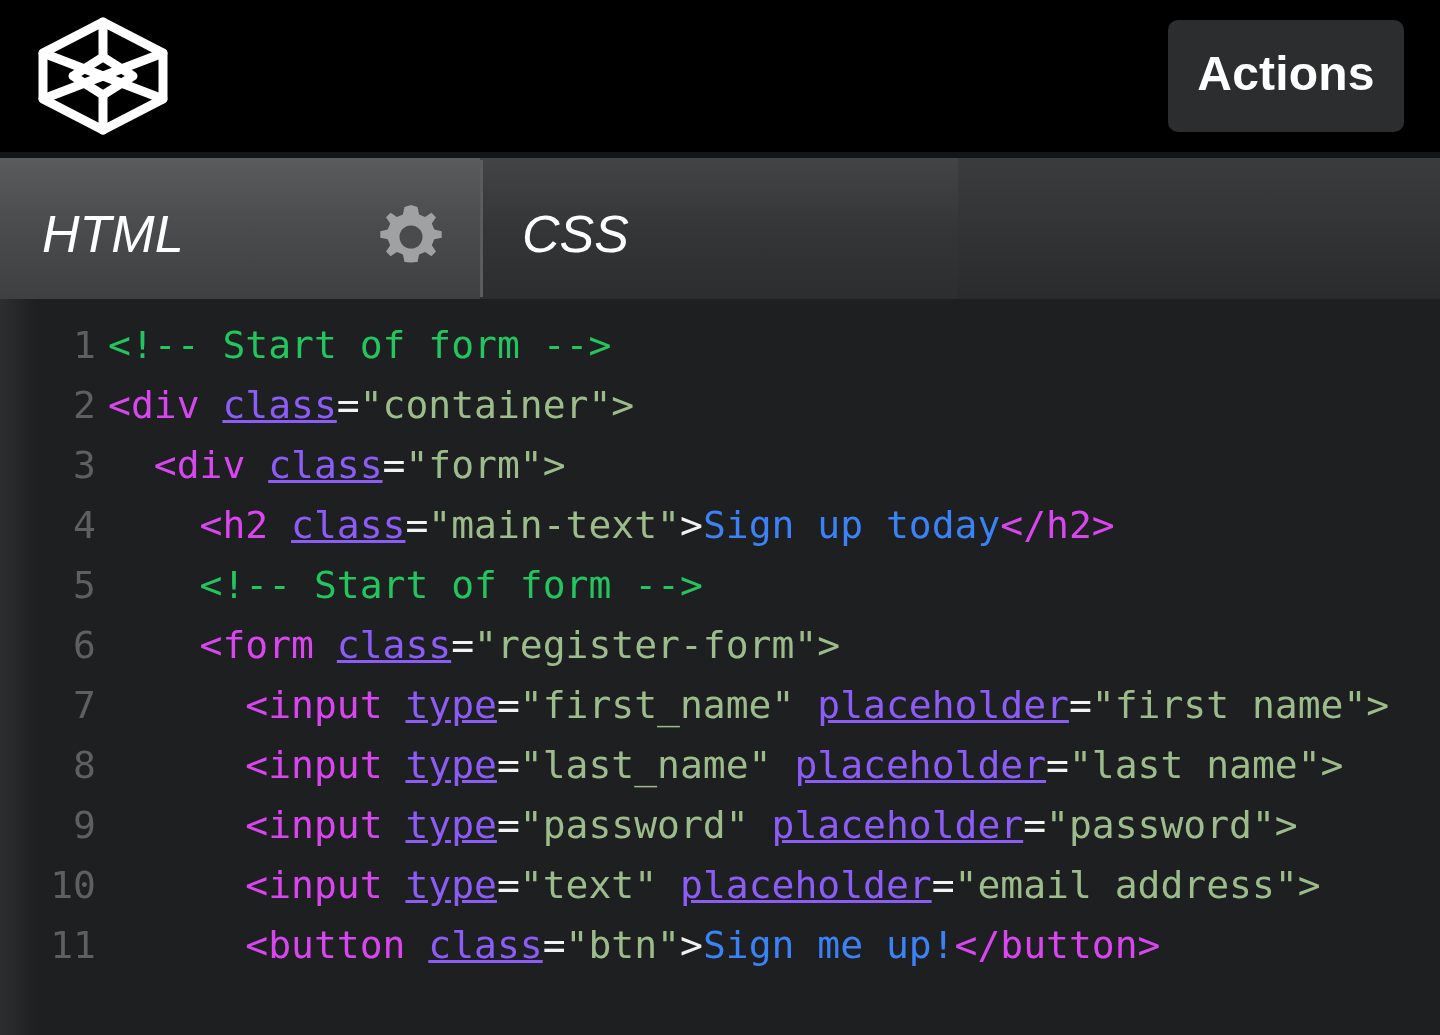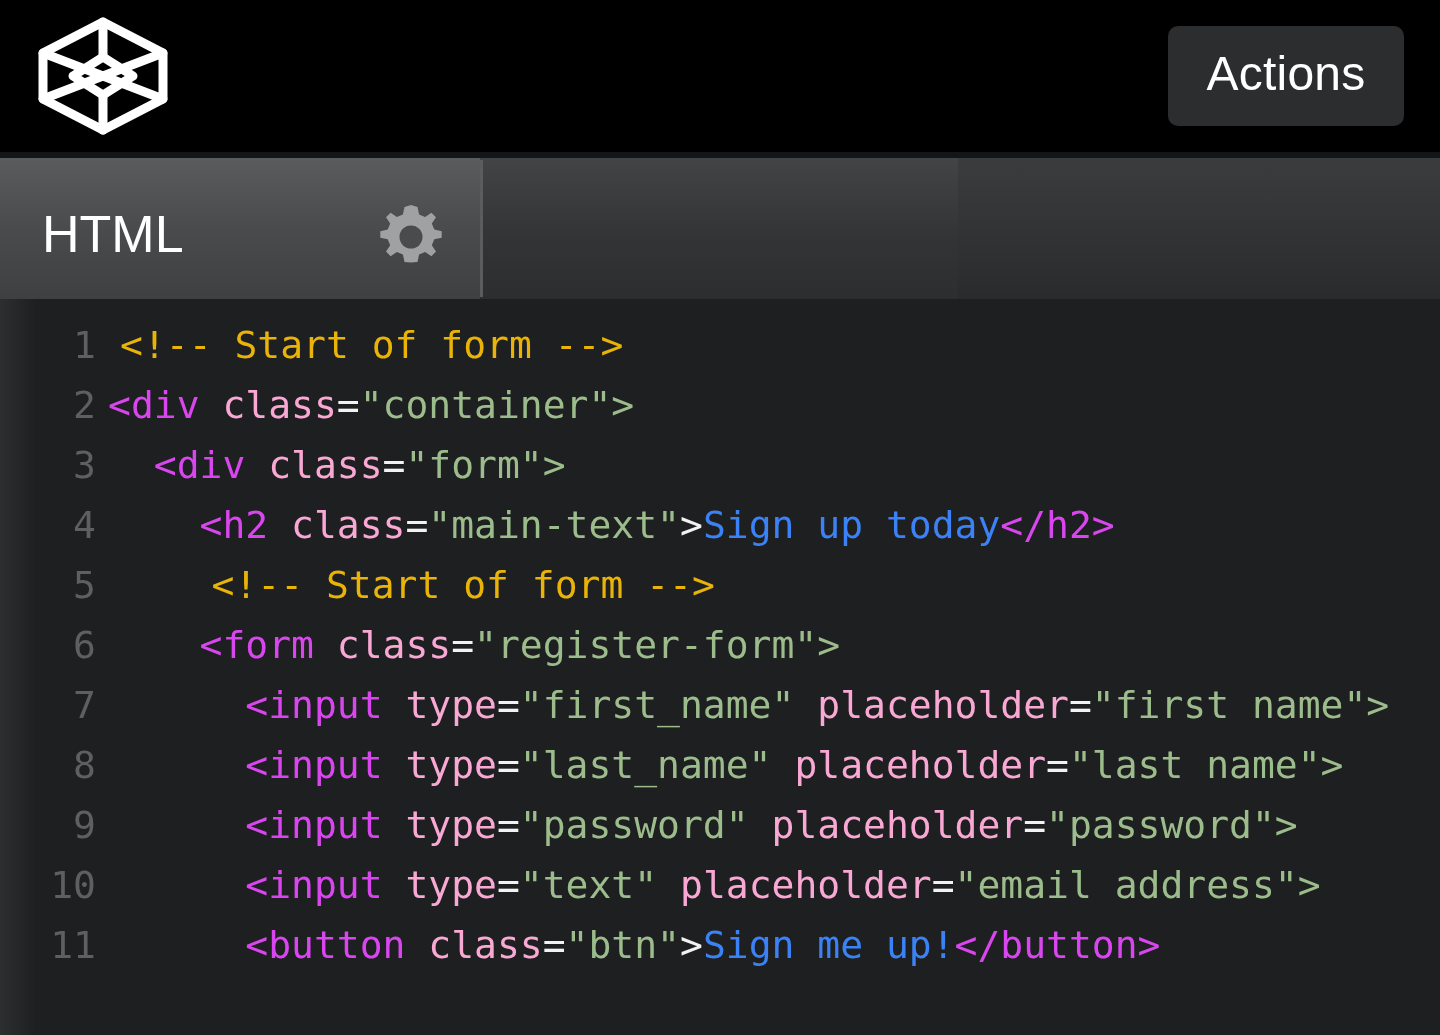--- a/index.html
+++ b/index.html
@@ -39,28 +39,28 @@
     height: 122px;
     display: flex;
     align-items: center;
     justify-content: center;
   }
   .logo-wrap svg { display: block; }
 
   .actions-button {
     margin-right: 36px;
     width: 236px;
-    height: 100px;
+    height: 112px;
     background: #2c2d2e;
     border: none;
     border-radius: 10px;
     color: #ffffff;
     font-family: "Liberation Sans", sans-serif;
     font-size: 48px;
-    font-weight: 400;
+    font-weight: 700;
     letter-spacing: 0.2px;
     cursor: pointer;
     display: flex;
     align-items: center;
     justify-content: center;
     line-height: 1;
     padding-bottom: 4px;
   }
 
   .header-rule {
@@ -83,20 +83,21 @@
 
   .tab {
     position: relative;
     height: 157px;
     display: flex;
     align-items: center;
     cursor: pointer;
     border: none;
     background: transparent;
     padding: 0;
+    font-style: italic;
   }
 
   .tab-html {
     width: 480px;
     background: linear-gradient(to bottom, #5a5b5c 0%, #4a4b4c 45%, #3c3d3e 100%);
   }
   .tab-css {
     width: 478px;
     background: linear-gradient(to bottom, #434445 0%, #333435 50%, #2b2c2d 100%);
   }
@@ -192,23 +193,23 @@
     color: #f2f2f2;
     font-family: "DejaVu Sans Mono", "Liberation Mono", monospace;
     font-size: 38px;
     line-height: 60px;
     white-space: pre-wrap;
     word-break: break-word;
     padding-right: 4px;
   }
 
   
-  .t-comment { color: #eab308; margin-left: 12px; }
+  .t-comment { color: #22c55e; }
   .t-tag     { color: #d946ef; }
-  .t-attr    { color: #f9a8d4; }
+  .t-attr    { color: #8b5cf6; text-decoration: underline; }
   .t-punct   { color: #f2f2f2; }
   .t-string  { color: #9cbd8b; }
   .t-text    { color: #3b82f6; }
 </style>
 </head>
 <body>
 
 <div id="app">
 
   <div class="header">
@@ -237,20 +238,21 @@
       <span class="tab-gear">
         <svg width="70" height="70" viewBox="0 0 70 70" aria-hidden="true">
           <path fill="#a0a1a2" d="M35 3 l6.5 2.0 1.6 7.4 6.0 2.5 6.3-4.2 4.6 4.6 -4.2 6.3 2.5 6.0 7.4 1.6 0 6.5 -7.4 1.6 -2.5 6.0 4.2 6.3 -4.6 4.6 -6.3-4.2 -6.0 2.5 -1.6 7.4 -6.5 0.6 -6.5-0.6 -1.6-7.4 -6.0-2.5 -6.3 4.2 -4.6-4.6 4.2-6.3 -2.5-6.0 -7.4-1.6 0-6.5 7.4-1.6 2.5-6.0 -4.2-6.3 4.6-4.6 6.3 4.2 6.0-2.5 1.6-7.4 Z"></path>
           <circle cx="35" cy="35" r="11.5" fill="#4a4b4c"></circle>
         </svg>
       </span>
     </div>
 
     <div class="tab tab-css">
       <span class="tab-divider"></span>
+      <span class="tab-label">CSS</span>
     </div>
 
   </div>
 
   <div class="editor">
     <div class="editor-edge"></div>
     <div class="code-lines" id="code-lines"><div class="code-row"><div class="gutter">1</div><div class="code-text"><span class="t-comment">&lt;!-- Start of form --&gt;</span></div></div><div class="code-row"><div class="gutter">2</div><div class="code-text"><span class="t-tag">&lt;div </span><span class="t-attr">class</span><span class="t-punct">=</span><span class="t-string">"container"&gt;</span></div></div><div class="code-row"><div class="gutter">3</div><div class="code-text"><span class="t-punct">  </span><span class="t-tag">&lt;div </span><span class="t-attr">class</span><span class="t-punct">=</span><span class="t-string">"form"&gt;</span></div></div><div class="code-row"><div class="gutter">4</div><div class="code-text"><span class="t-punct">    </span><span class="t-tag">&lt;h2 </span><span class="t-attr">class</span><span class="t-punct">=</span><span class="t-string">"main-text"</span><span class="t-punct">&gt;</span><span class="t-text">Sign up today</span><span class="t-tag">&lt;/h2&gt;</span></div></div><div class="code-row"><div class="gutter">5</div><div class="code-text"><span class="t-punct">    </span><span class="t-comment">&lt;!-- Start of form --&gt;</span></div></div><div class="code-row"><div class="gutter">6</div><div class="code-text"><span class="t-punct">    </span><span class="t-tag">&lt;form </span><span class="t-attr">class</span><span class="t-punct">=</span><span class="t-string">"register-form"&gt;</span></div></div><div class="code-row"><div class="gutter">7</div><div class="code-text"><span class="t-punct">      </span><span class="t-tag">&lt;input </span><span class="t-attr">type</span><span class="t-punct">=</span><span class="t-string">"first_name" </span><span class="t-attr">placeholder</span><span class="t-punct">=</span><span class="t-string">"first name"&gt;</span></div></div><div class="code-row"><div class="gutter">8</div><div class="code-text"><span class="t-punct">      </span><span class="t-tag">&lt;input </span><span class="t-attr">type</span><span class="t-punct">=</span><span class="t-string">"last_name" </span><span class="t-attr">placeholder</span><span class="t-punct">=</span><span class="t-string">"last name"&gt;</span></div></div><div class="code-row"><div class="gutter">9</div><div class="code-text"><span class="t-punct">      </span><span class="t-tag">&lt;input </span><span class="t-attr">type</span><span class="t-punct">=</span><span class="t-string">"password" </span><span class="t-attr">placeholder</span><span class="t-punct">=</span><span class="t-string">"password"&gt;</span></div></div><div class="code-row"><div class="gutter">10</div><div class="code-text"><span class="t-punct">      </span><span class="t-tag">&lt;input </span><span class="t-attr">type</span><span class="t-punct">=</span><span class="t-string">"text" </span><span class="t-attr">placeholder</span><span class="t-punct">=</span><span class="t-string">"email address"&gt;</span></div></div><div class="code-row"><div class="gutter">11</div><div class="code-text"><span class="t-punct">      </span><span class="t-tag">&lt;button </span><span class="t-attr">class</span><span class="t-punct">=</span><span class="t-string">"btn"</span><span class="t-punct">&gt;</span><span class="t-text">Sign me up!</span><span class="t-tag">&lt;/button&gt;</span></div></div></div>
   </div>
 
 </div>

